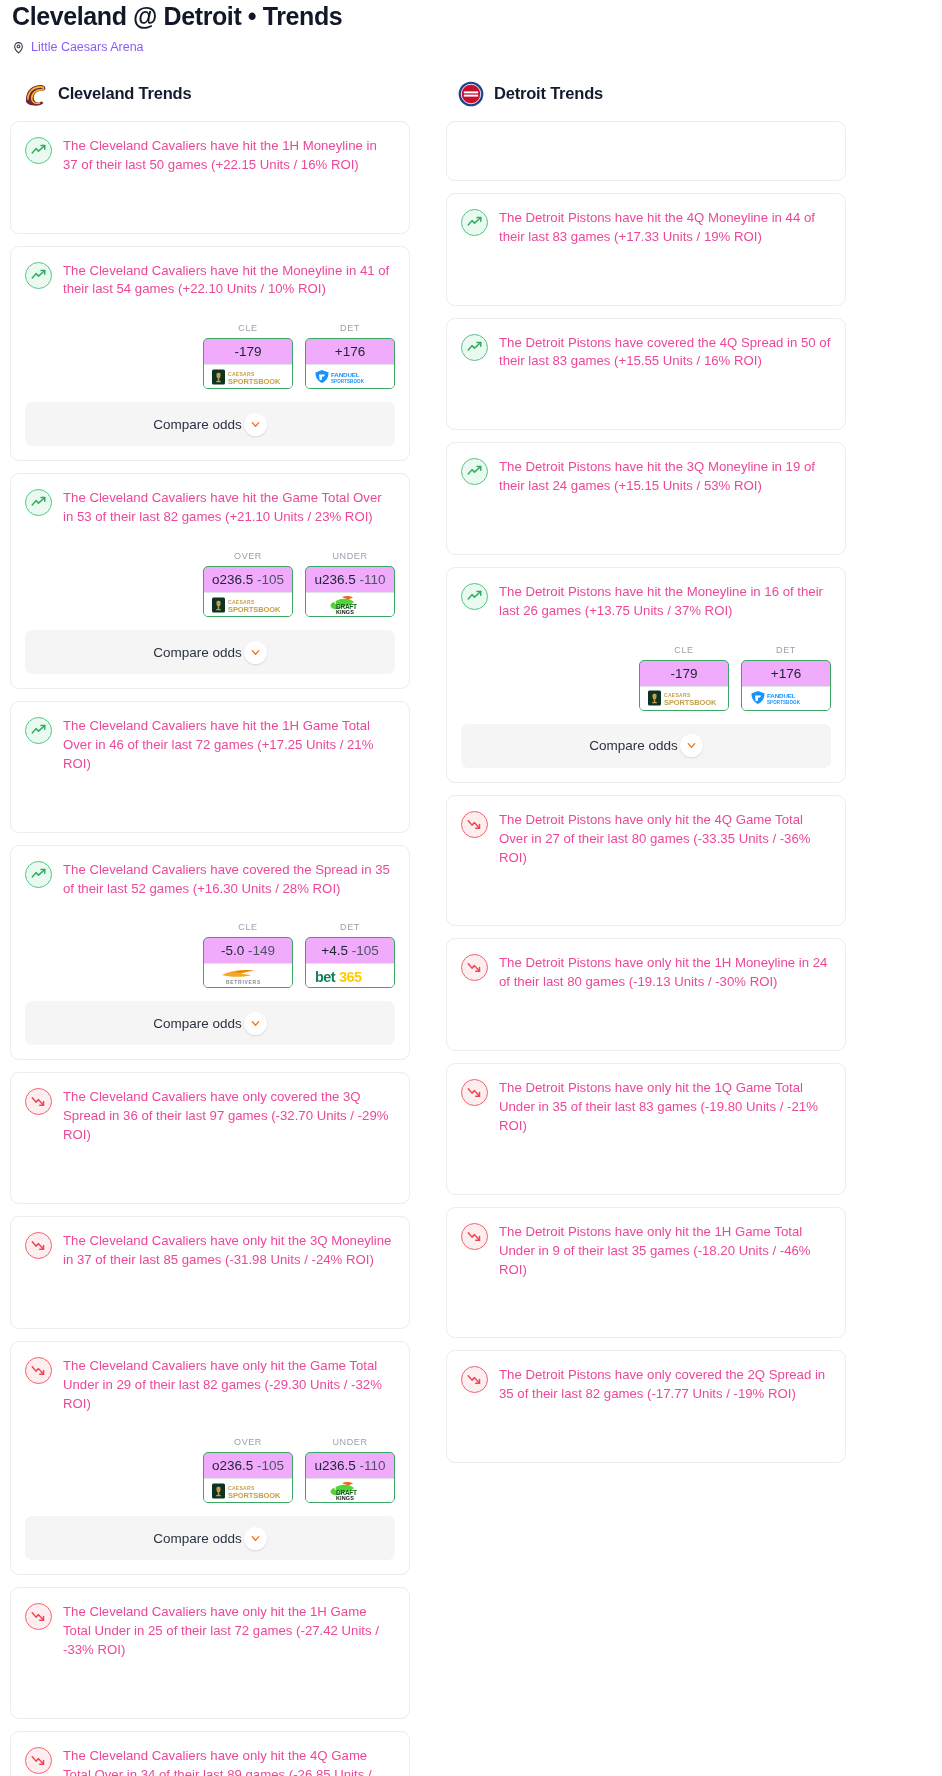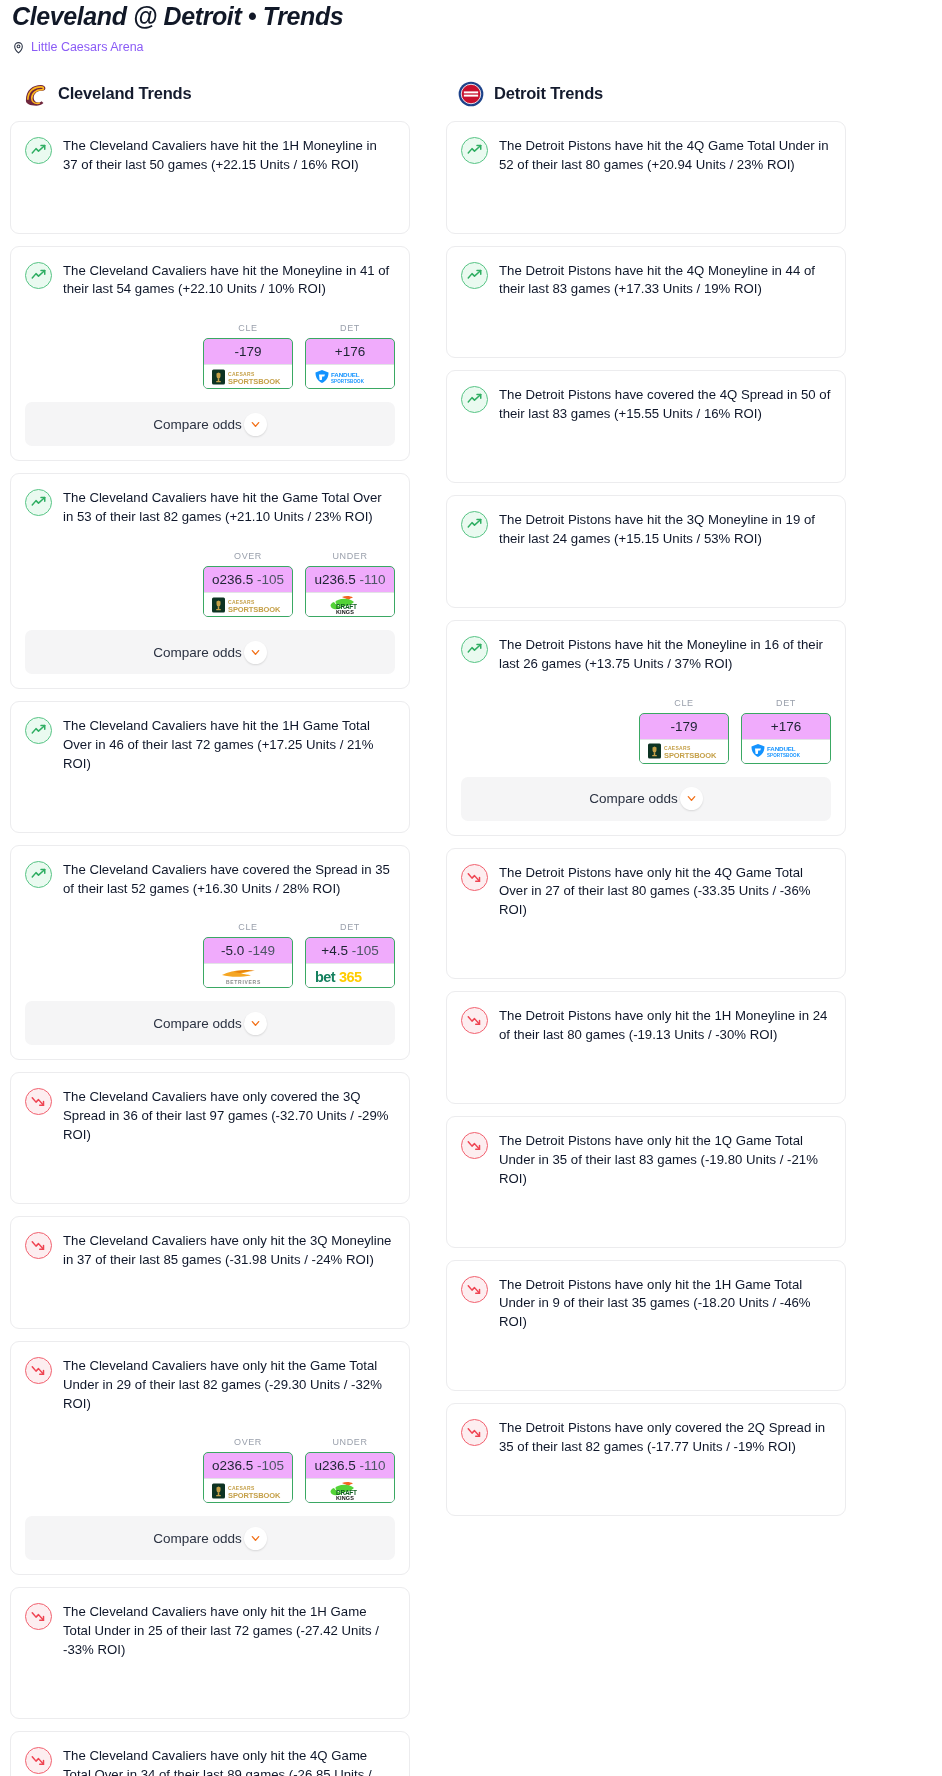--- a/index.html
+++ b/index.html
@@ -13,21 +13,20 @@
   body { padding: 0 10px; }
 
   
   .page-title {
     font-size: 25px;
     font-weight: 700;
     letter-spacing: -0.4px;
     color: #111827;
     padding: 2px 0 0 2px;
     line-height: 1.15;
-    font-style: italic;
   }
   .venue-row {
     display: flex;
     align-items: center;
     gap: 6px;
     padding: 9px 0 0 2px;
   }
   .venue-text { font-size: 12.5px; color: #8b5cf6; }
   .pin-icon { width: 13px; height: 13px; display: block; }
 
@@ -74,21 +73,21 @@
     border-radius: 50%;
     display: flex; align-items: center; justify-content: center;
     margin-top: 1px;
   }
   .trend-icon.up { background: #eafaf0; border: 1px solid #57c485; }
   .trend-icon.down { background: #fdeef0; border: 1px solid #f2616f; }
   .trend-icon svg { width: 15px; height: 15px; display: block; }
   .trend-text {
     font-size: 13.2px;
     line-height: 1.43;
-    color: #0f172a;
+    color: #ec4899;
     padding-top: 1px;
   }
   .spacer-block { height: 44px; }
 
   
   .odds-row {
     display: flex;
     justify-content: flex-end;
     gap: 12px;
     padding: 10px 0 13px 0;
@@ -454,29 +453,20 @@
           <span class="team-logo"><svg viewBox="0 0 40 40">
               <circle cx="20" cy="20" r="19" fill="#1d428a"></circle>
               <circle cx="20" cy="20" r="15" fill="#c8102e"></circle>
               <circle cx="20" cy="20" r="15" fill="none" stroke="#ffffff" stroke-width="1.3"></circle>
               <rect x="9" y="16" width="22" height="3" fill="#ffffff"></rect>
               <rect x="9" y="21" width="22" height="3" fill="#ffffff"></rect>
             </svg></span>
           <span class="col-header-title">Detroit Trends</span>
         </div>
         <div class="trend-card">
-          <div class="trend-top">
-            <span class="trend-icon up">
-              <svg viewBox="0 0 24 24" fill="none" stroke="#2fae62" stroke-width="2.4" stroke-linecap="round" stroke-linejoin="round">
-                <polyline points="2,16 8,9 12,13 22,4"></polyline>
-                <polyline points="16,4 22,4 22,10"></polyline>
-              </svg>
-            </span>
-            <div class="trend-text">The Detroit Pistons have hit the 4Q Game Total Under in 52 of their last 80 games (+20.94 Units / 23% ROI)</div>
-          </div>
           <div class="spacer-block"></div>
         </div>
         <div class="trend-card">
           <div class="trend-top">
             <span class="trend-icon up">
               <svg viewBox="0 0 24 24" fill="none" stroke="#2fae62" stroke-width="2.4" stroke-linecap="round" stroke-linejoin="round">
                 <polyline points="2,16 8,9 12,13 22,4"></polyline>
                 <polyline points="16,4 22,4 22,10"></polyline>
               </svg>
             </span>

